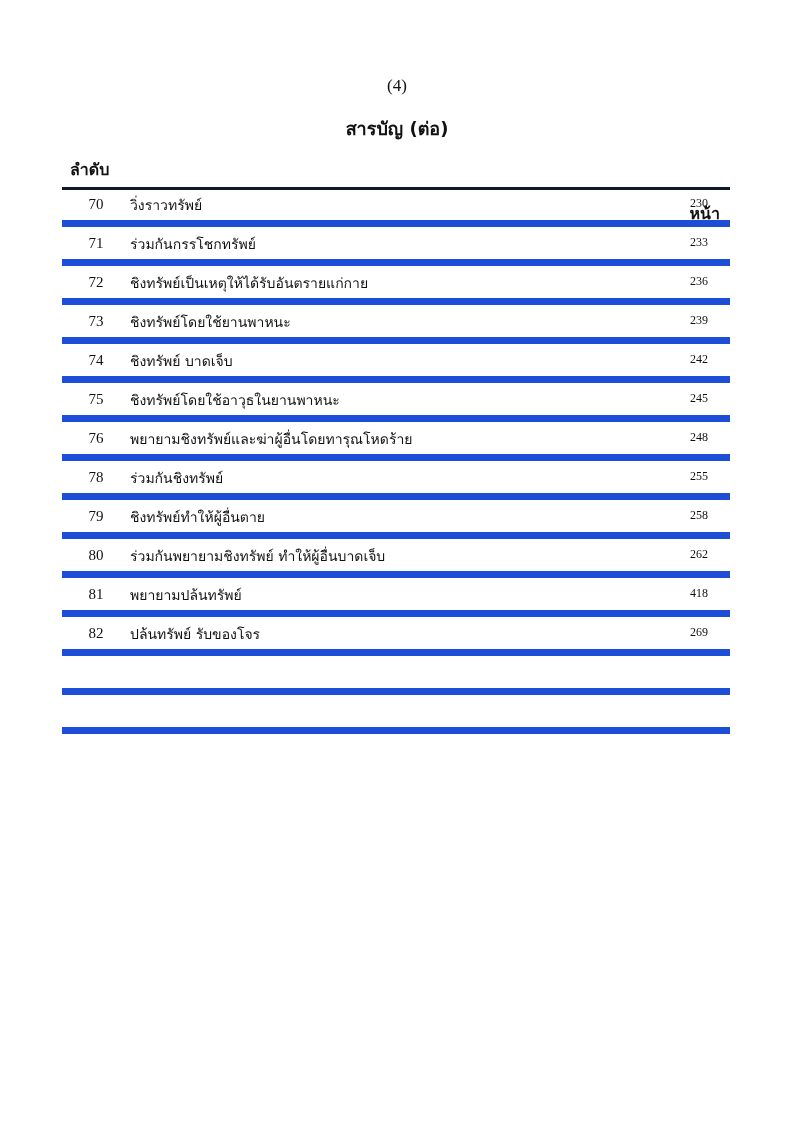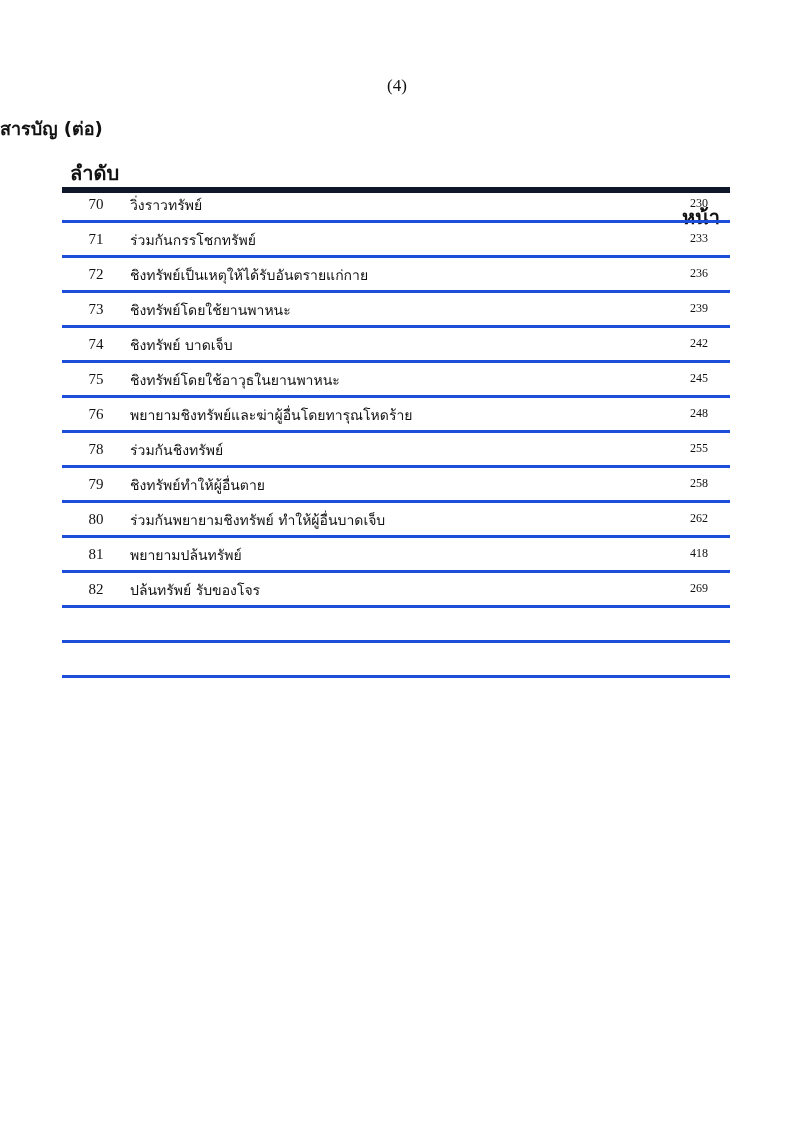--- a/index.html
+++ b/index.html
@@ -22,33 +22,34 @@
       width: 794px;
       text-align: center;
       font-family: "Liberation Serif", serif;
       font-size: 17px;
     }
     .title {
       position: absolute;
       top: 114px;
       left: 0;
       width: 794px;
+      text-align: center;
       font-family: "DejaVu Sans", sans-serif;
       font-size: 18px;
       font-weight: bold;
     }
     .header-row {
       position: absolute;
       top: 155px;
       left: 62px;
       width: 668px;
       height: 32px;
-      border-bottom: 6px solid #0f172a;
+      border-bottom: 3px solid #0f172a;
       font-family: Liberation Sans, sans-serif;
-      font-size: 20px;
+      font-size: 16px;
       font-weight: bold;
     }
     .header-row .h-order {
       position: absolute;
       left: 8px;
       top: 2px;
     }
     .header-row .h-page {
       position: absolute;
       right: 10px;
@@ -57,21 +58,21 @@
     }
     .toc {
       position: absolute;
       top: 188px;
       left: 62px;
       width: 668px;
     }
     .toc-row {
       position: relative;
       height: 32px;
-      border-bottom: 3px solid #1d4ed8;
+      border-bottom: 7px solid #1d4ed8;
       font-size: 15px;
     }
     .toc-row .num {
       position: absolute;
       left: 16px;
       width: 36px;
       top: 8px;
       text-align: center;
       font-family: "Liberation Serif", serif;
       font-size: 15px;

